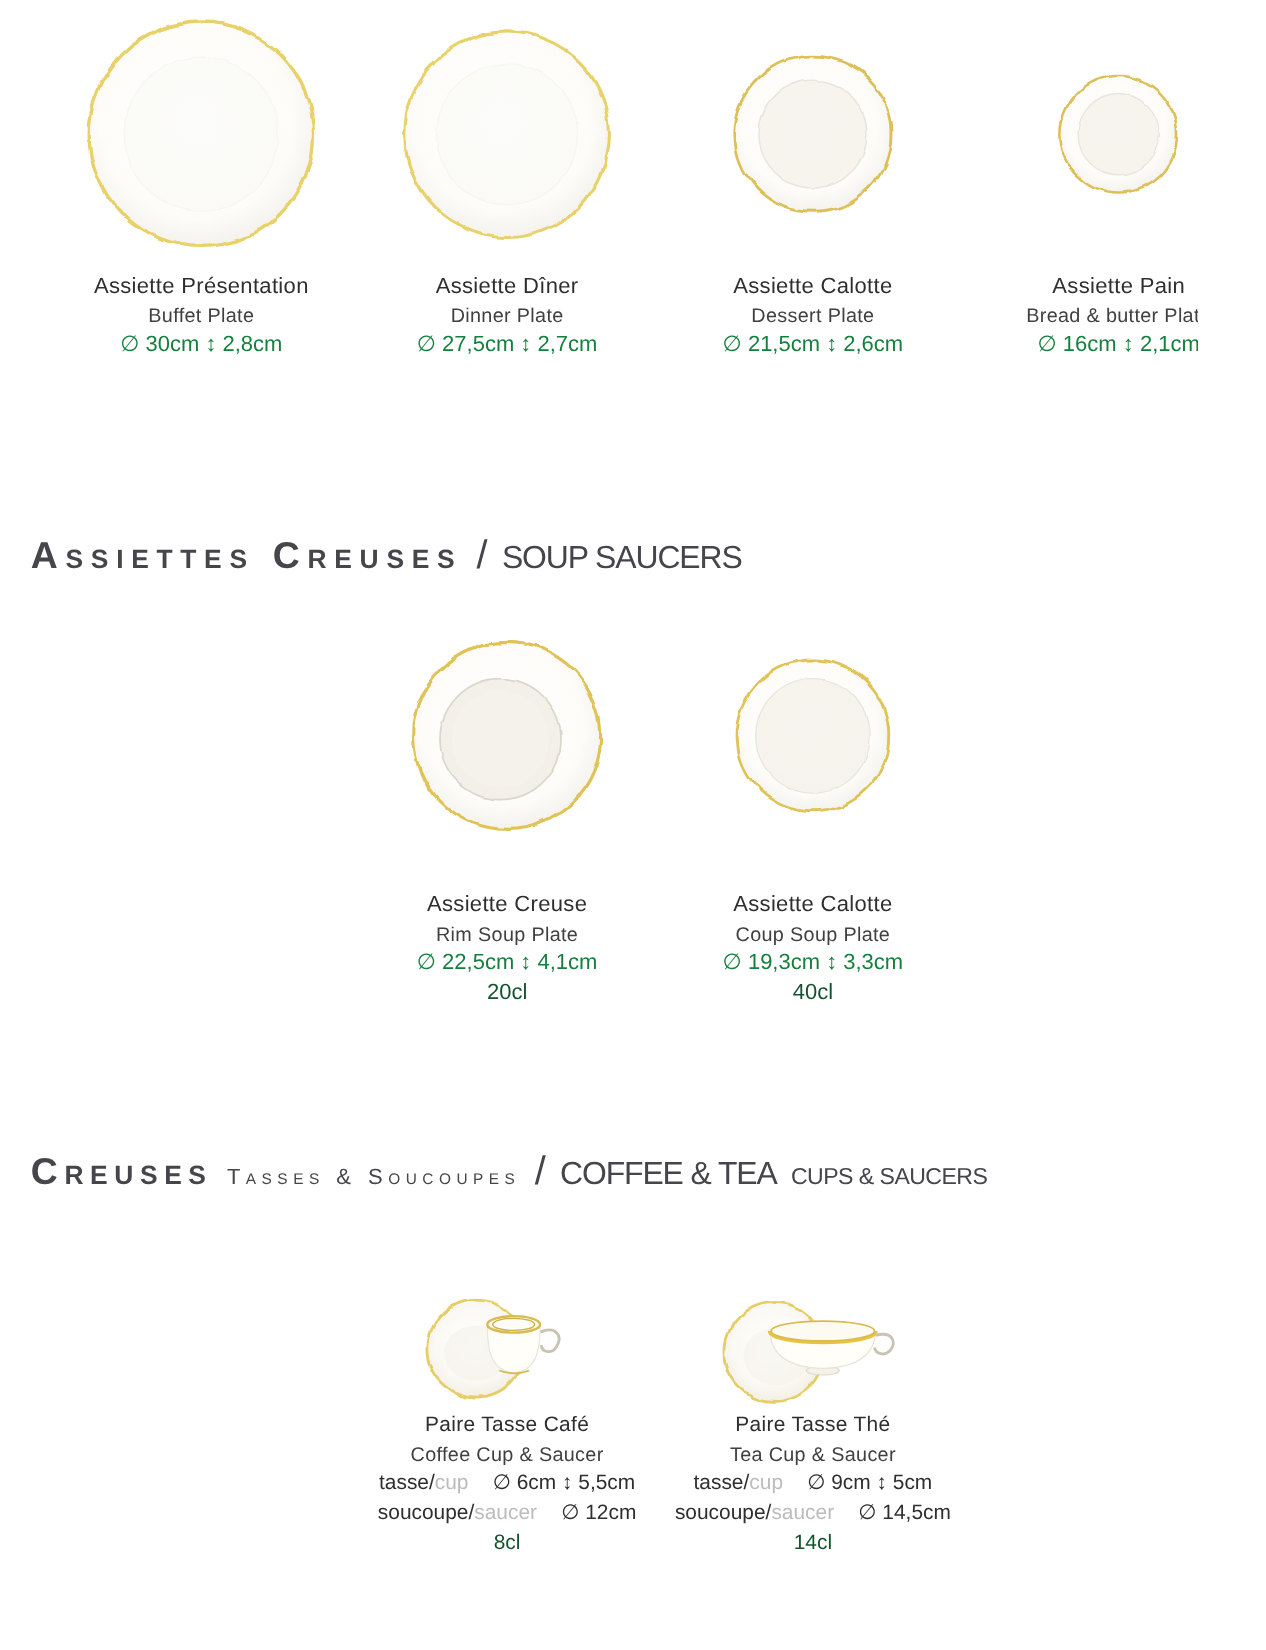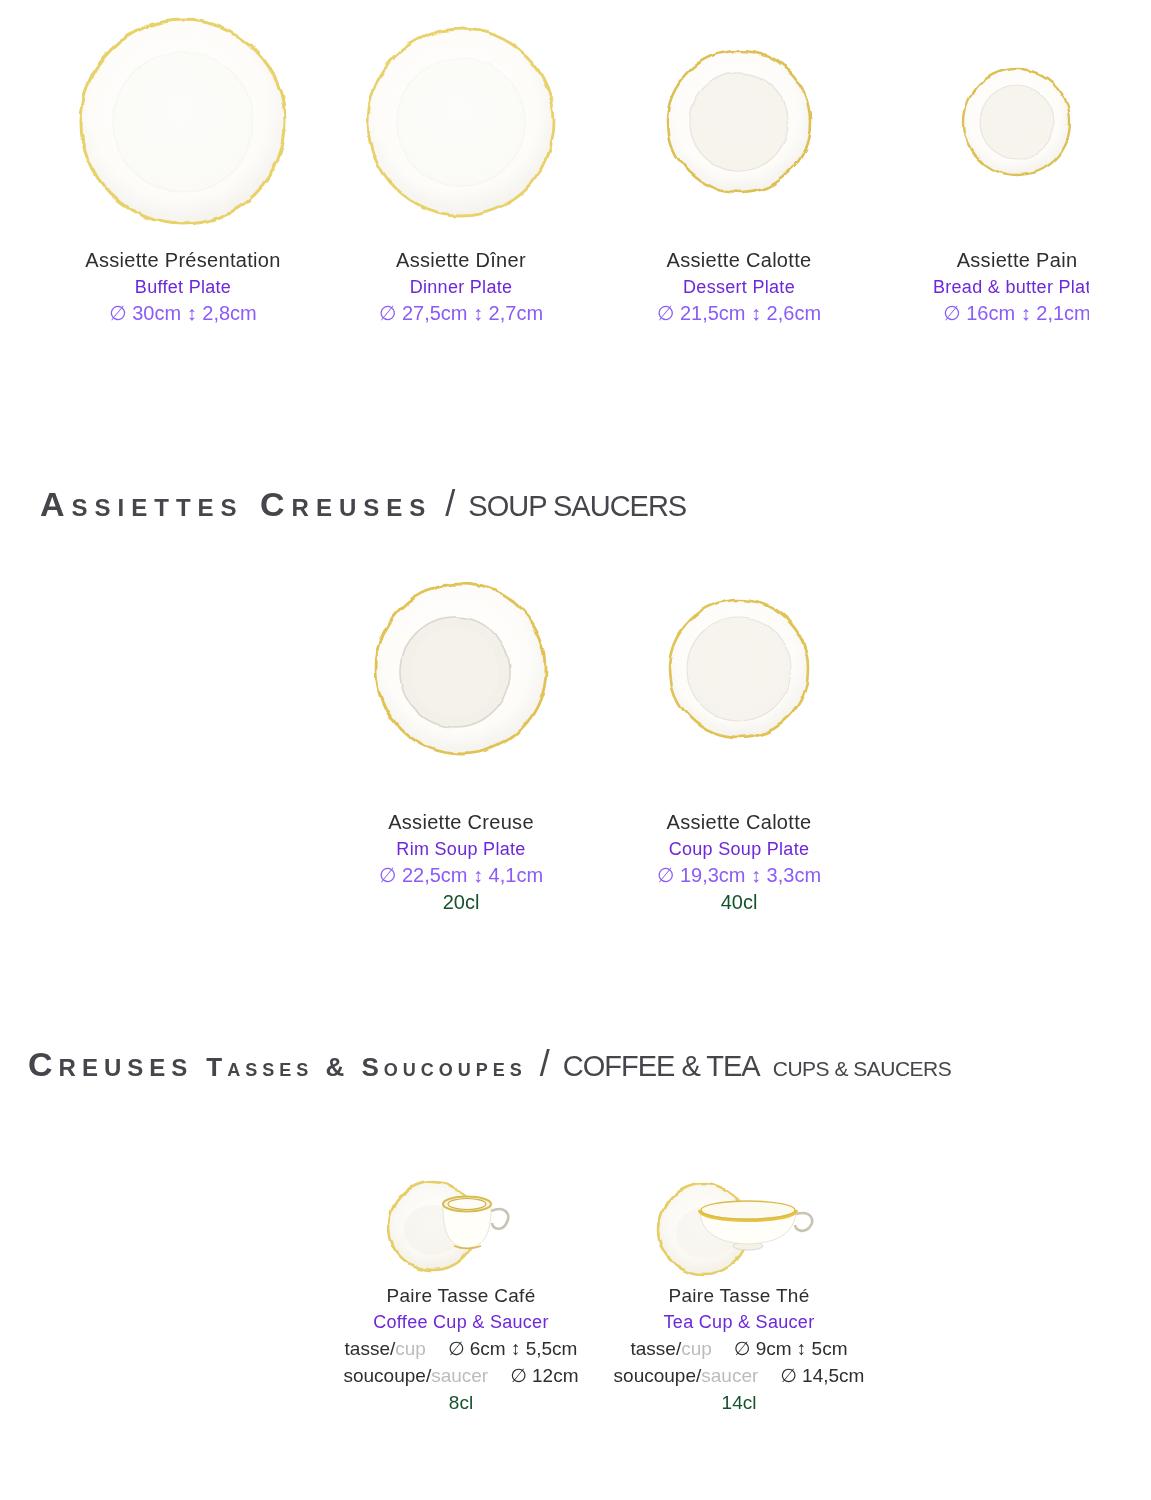--- a/index.html
+++ b/index.html
@@ -2,33 +2,33 @@
 <html><head>
 <meta charset="utf-8">
 <style>
   *{box-sizing:border-box;margin:0;padding:0}
   html,body{background:#ffffff}
   .page{position:relative;width:1089px;height:1500px;background:#ffffff;overflow:hidden;
         font-family:"Liberation Sans","DejaVu Sans",sans-serif;color:#2e2e30}
   .card{position:absolute;width:278px;text-align:center}
   .img-box{display:flex;align-items:center;justify-content:center}
   .name-fr{font-size:20px;line-height:28px;color:#2e2e30;letter-spacing:.3px;margin-top:2px}
-  .name-en{font-size:18px;line-height:26px;color:#6d28d9;letter-spacing:.3px}
-  .dims{font-size:20px;line-height:27px;color:#8b5cf6}
+  .name-en{font-size:18px;line-height:26px;color:#404040;letter-spacing:.3px}
+  .dims{font-size:20px;line-height:27px;color:#15803d}
   .capacity{font-size:20px;line-height:27px;color:#14532d}
   .row-mid .name-fr{margin-top:50px}
   .row-bot .name-fr{font-size:19px;line-height:27px}
   .row-bot .name-en{font-size:18px;line-height:26px}
   .mixline{font-size:19px;line-height:27px;color:#2e2e30;white-space:nowrap}
   .mixline .en{color:#bcbcbc}
   .mixline .dpart{margin-left:22px}
   .row-bot .capacity{font-size:19px;line-height:27px}
   .sec-header{position:absolute;display:flex;align-items:baseline;gap:13px;color:#45454b;white-space:nowrap}
   .sh-fr{font-variant:small-caps;font-weight:bold;font-size:34px;letter-spacing:7px}
-  .sh-fr-sub{font-variant:small-caps;font-weight:bold;font-size:26px;letter-spacing:5px}
+  .sh-fr-sub{font-variant:small-caps;font-weight:normal;font-size:20px;letter-spacing:5px}
   .sh-sep{font-size:36px;font-weight:normal;color:#45454b}
   .sh-en{font-size:29px;letter-spacing:-1px}
   .sh-en-sub{font-size:21px;letter-spacing:-.5px}
   svg{display:block}
 </style>
 </head>
 <body>
 
 <svg width="0" height="0" style="position:absolute" aria-hidden="true">
   <defs>
@@ -112,21 +112,21 @@
         <g filter="url(#wavy2)">
             <circle cx="56" cy="56" r="37" fill="#f6f3ed" stroke="#e6e2d8" stroke-width="1.2" opacity="0.85"></circle>
           </g>
       </svg>
     </div>
     <div class="name-fr">Assiette Pain</div>
     <div class="name-en">Bread &amp; butter Plate</div>
     <div class="dims">∅ 16cm ↕ 2,1cm</div>
   </div>
 
-  <div class="sec-header" style="left:40px;top:483px">
+  <div class="sec-header" style="left:28px;top:483px">
     <span class="sh-fr">Assiettes Creuses</span>
     <span class="sh-sep">/</span>
     <span class="sh-en">SOUP SAUCERS</span>
   </div>
 
   <div class="card row-mid" style="left:322px;top:580px">
     <div class="img-box" style="height:178px">
       <svg width="178" height="178" viewBox="0 0 178 178">
         <g filter="url(#wavy)">
             <circle cx="89" cy="89" r="85" fill="url(#gBody)" stroke="#e0c254" stroke-width="2.8"></circle>

